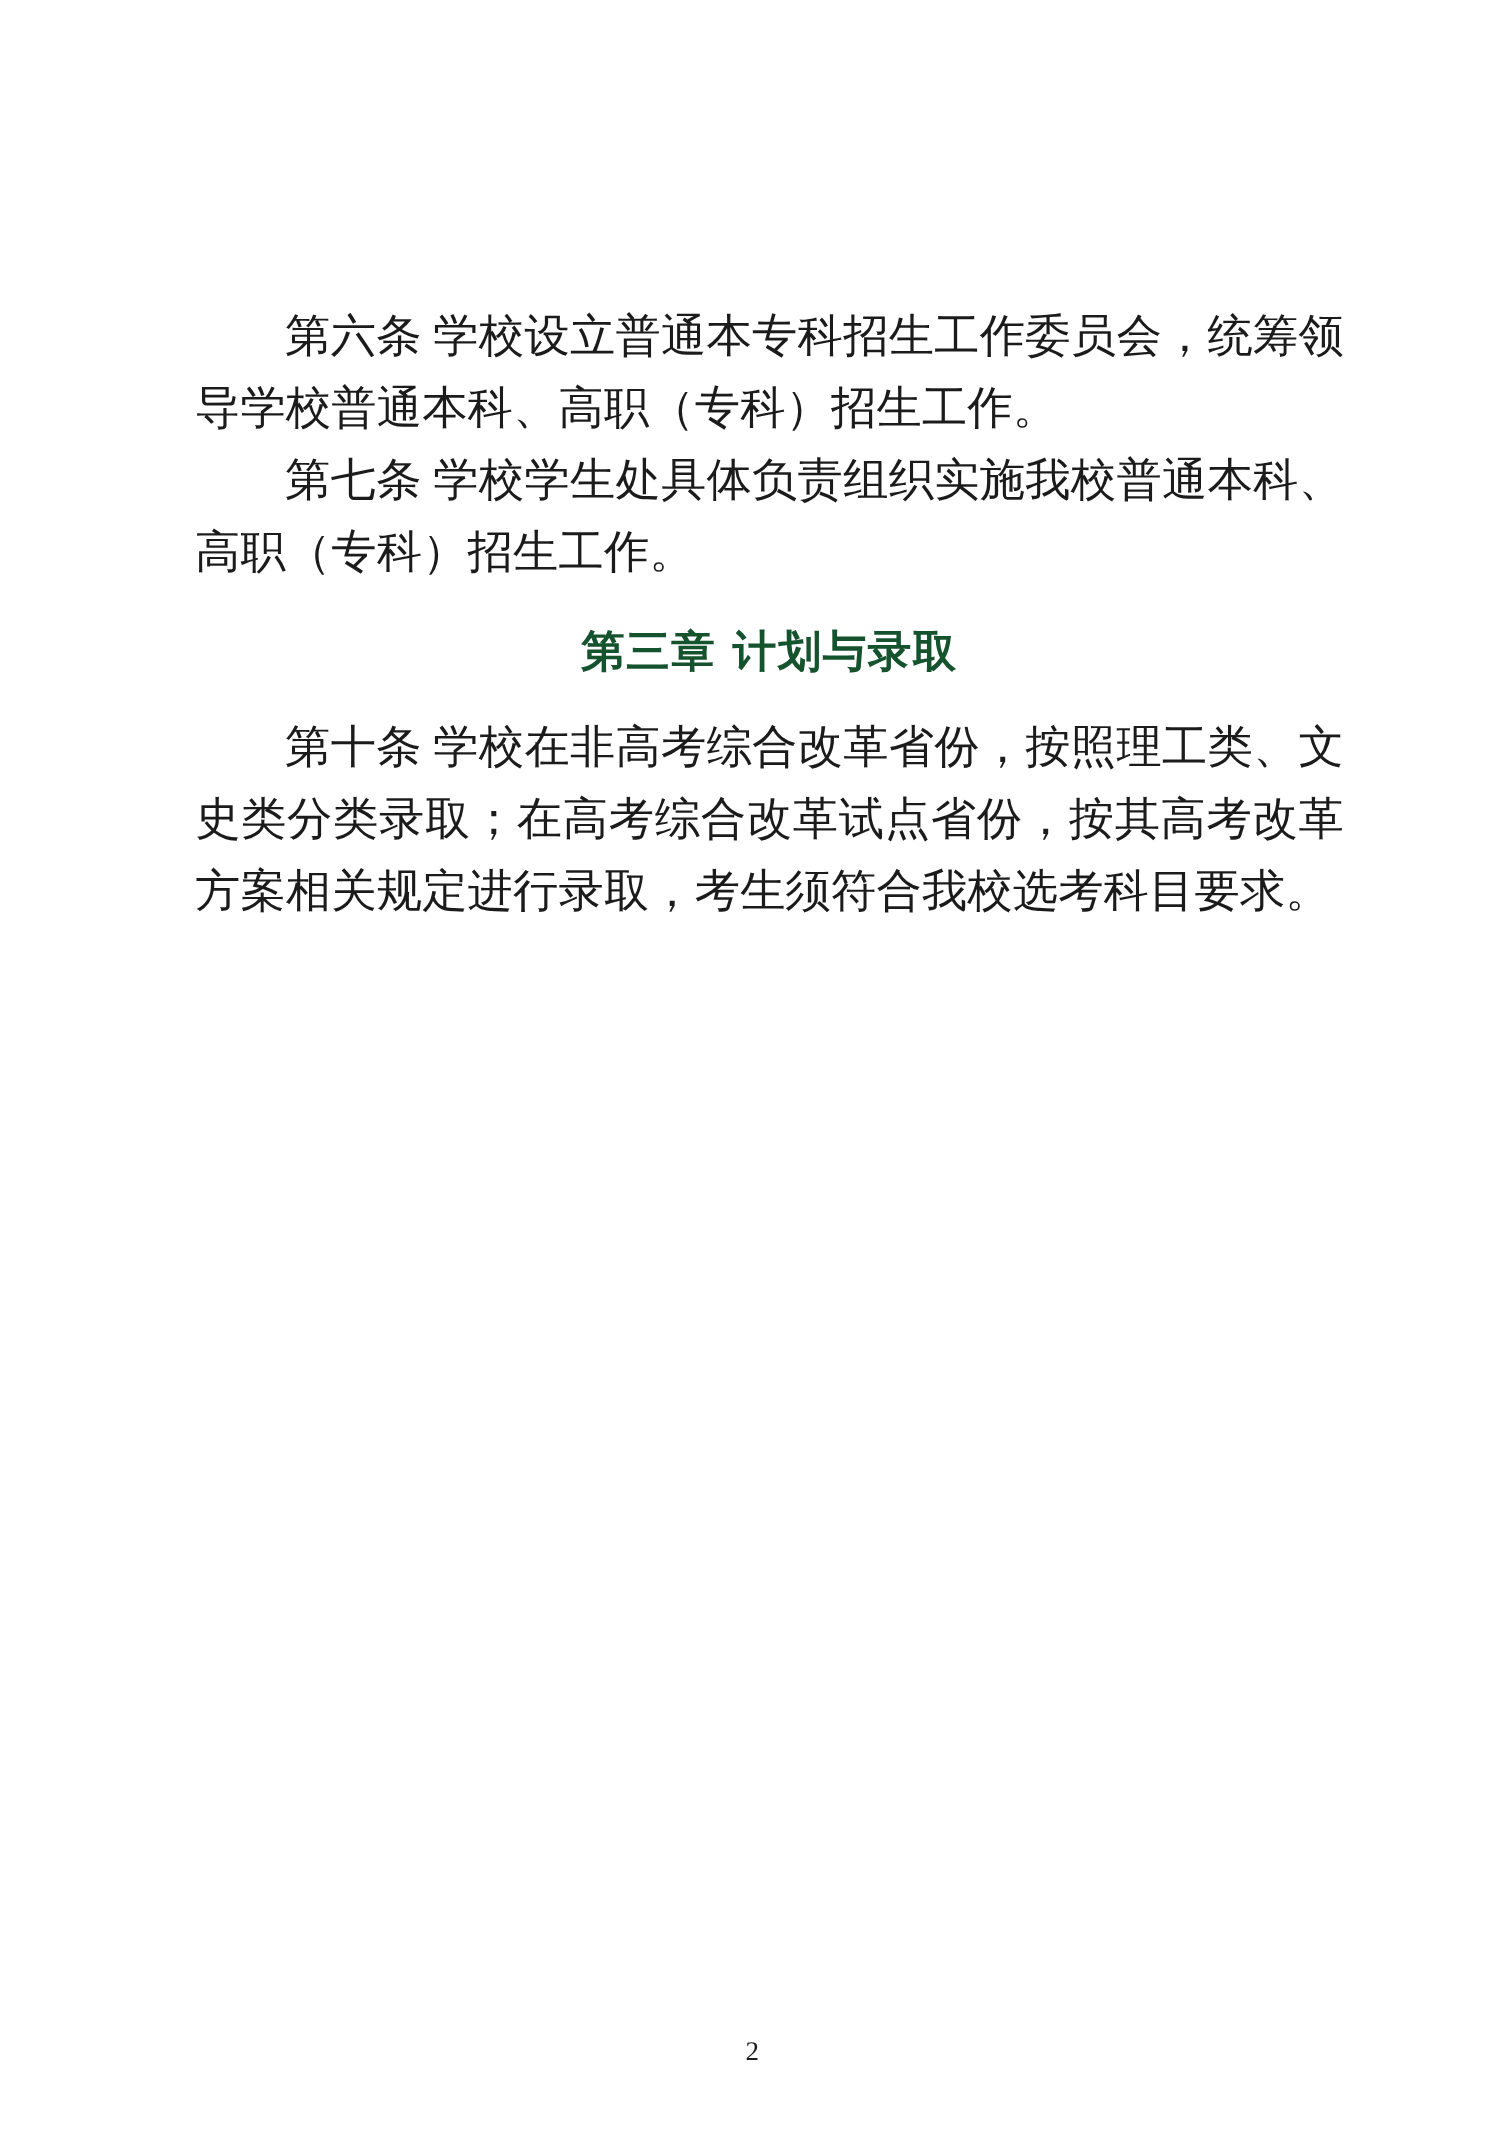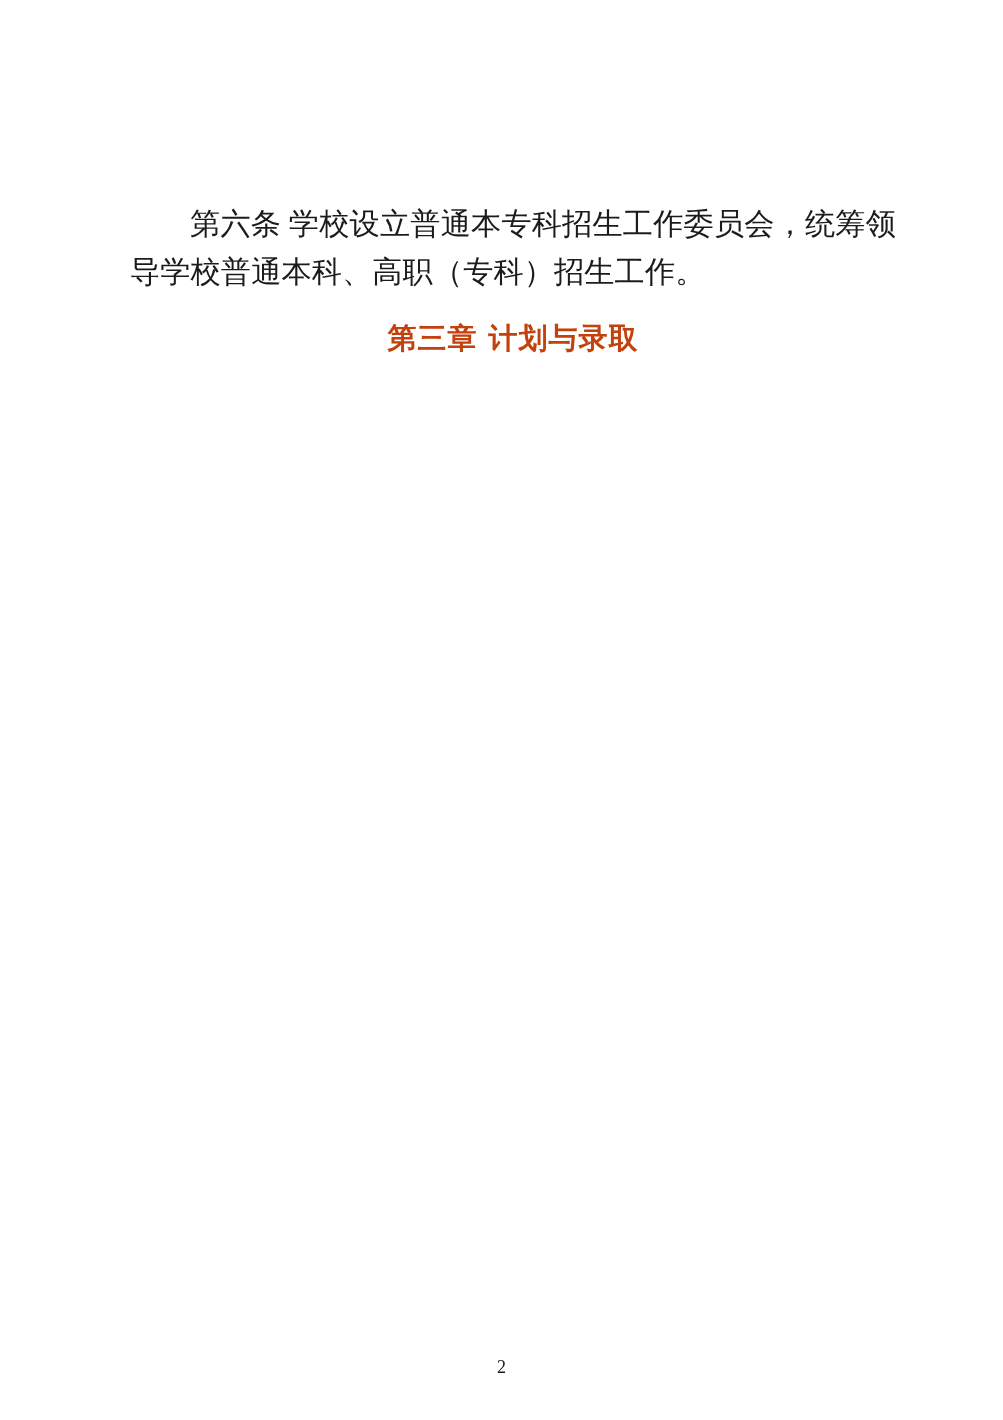--- a/index.html
+++ b/index.html
@@ -38,21 +38,21 @@
   .para .indent {
     display: inline-block;
     width: 60px;
   }
   .chapter-heading {
     font-family: "DejaVu Sans", "Liberation Sans", sans-serif;
     font-weight: 700;
     font-size: 29px;
     line-height: 48px;
     text-align: center;
-    color: #c2410c;
+    color: #14532d;
     margin: 18px 0 16px 0;
     letter-spacing: 1px;
   }
   .page-number {
     position: absolute;
     left: 0;
     right: 0;
     top: 1335px;
     text-align: center;
     font-family: "Liberation Serif", "DejaVu Serif", serif;
@@ -64,26 +64,32 @@
 <body>
 
 <div class="page">
 
   <div class="content">
 
     <p class="para">
       <span class="indent"></span><span>第六条  学校设立普通本专科招生工作委员会，统筹领导学校普通本科、高职（专科）招生工作。</span>
     </p>
 
+    <p class="para">
+      <span class="indent"></span><span>第七条  学校学生处具体负责组织实施我校普通本科、高职（专科）招生工作。</span>
+    </p>
 
     <h2 class="chapter-heading">
       <span>第三章 计划与录取</span>
     </h2>
 
 
 
+    <p class="para">
+      <span class="indent"></span><span>第十条  学校在非高考综合改革省份，按照理工类、文史类分类录取；在高考综合改革试点省份，按其高考改革方案相关规定进行录取，考生须符合我校选考科目要求。</span>
+    </p>
 
 
   </div>
 
   <div class="page-number">2</div>
 
 </div>
 
 </body></html>

